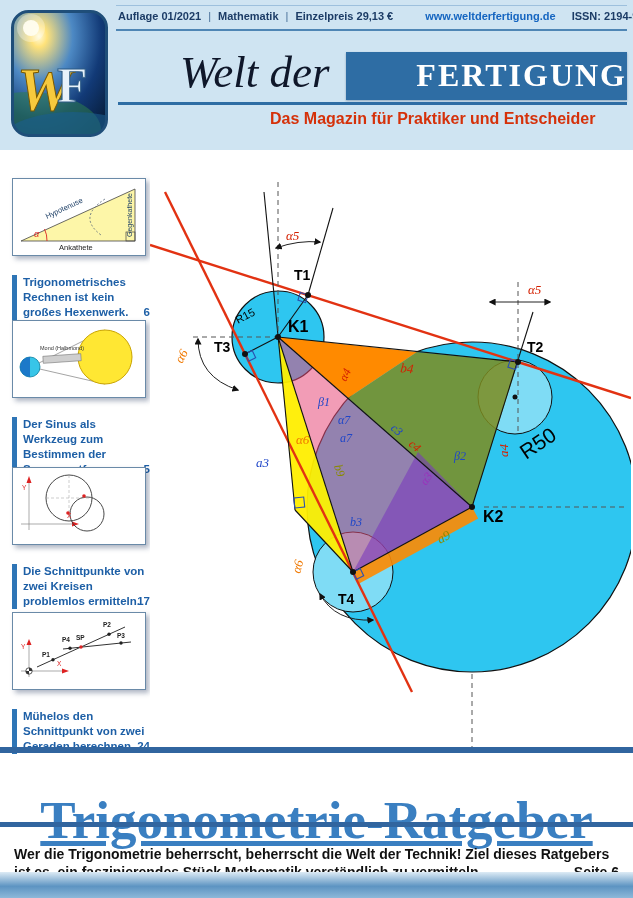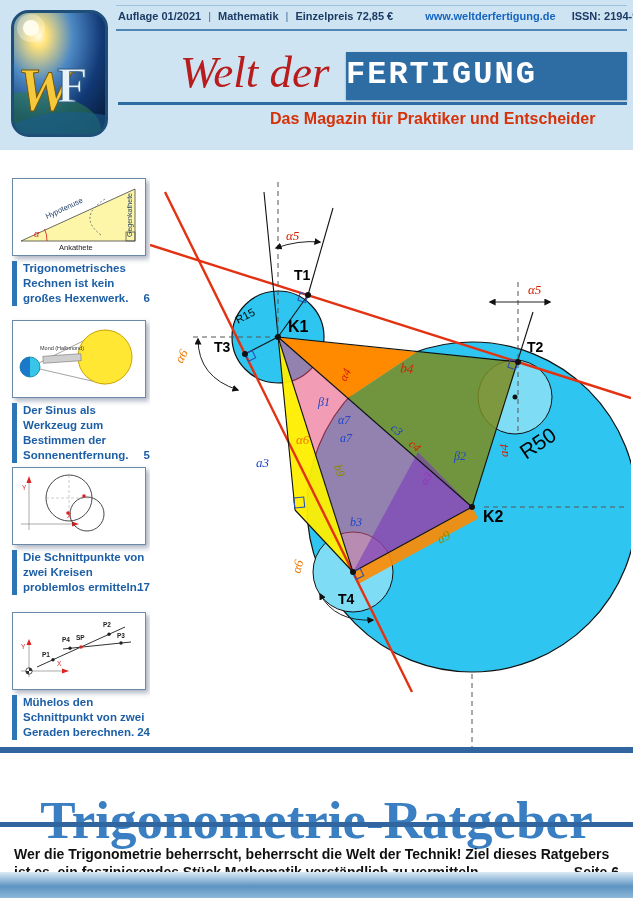--- a/index.html
+++ b/index.html
@@ -7,60 +7,60 @@
 
   
   .band{position:absolute;top:0;left:0;right:0;height:150px;background:#cfe4f2;}
   .rule1{position:absolute;top:5px;left:116px;right:6px;height:1px;background:#9dc0dd;}
   .rule2{position:absolute;top:29px;left:116px;right:6px;height:2px;background:#4f86b5;}
   .issue-line{position:absolute;top:10px;left:118px;right:8px;text-align:center;font-size:11px;font-weight:bold;color:#1c3c66;white-space:nowrap;}
   .issue-line .sep{margin:0 7px;color:#476f99;font-weight:normal;}
   .issue-line .web{color:#1565c0;margin-left:32px;}
   .issue-line .issn{margin-left:16px;}
   .logo{position:absolute;top:10px;left:11px;width:97px;height:127px;}
-  .title-light{position:absolute;left:180px;top:50px;font-family:"Liberation Serif",serif;font-style:italic;font-size:45px;line-height:1;color:#b91c1c;}
-  .title-box{position:absolute;left:346px;right:6px;top:52px;background:#2e6da4;color:#fff;font-family:Liberation Mono, monospace;font-weight:bold;font-size:32px;line-height:1;letter-spacing:2px;padding:7px 0 9px;text-align:left;box-shadow:0 1px 2px rgba(0,30,70,.3);}
+  .title-light{position:absolute;left:180px;top:50px;font-family:"Liberation Serif",serif;font-style:italic;font-size:45px;line-height:1;color:#0f172a;}
+  .title-box{position:absolute;left:346px;right:6px;top:52px;background:#2e6da4;color:#fff;font-family:Liberation Serif, serif;font-weight:bold;font-size:32px;line-height:1;letter-spacing:2px;padding:7px 0 9px;text-align:right;box-shadow:0 1px 2px rgba(0,30,70,.3);}
   .title-rule{position:absolute;top:102px;left:118px;right:6px;height:3px;background:#2e6da4;}
   .subtitle{position:absolute;top:110px;left:270px;right:6px;font-size:16px;font-weight:bold;color:#d5310a;}
 
   
   .side-item{position:absolute;left:12px;width:140px;}
   .thumb{width:132px;height:76px;background:#fff;border:1px solid #6a8aa8;box-shadow:3px 3px 5px rgba(20,40,80,.35);}
-  .cap{position:relative;margin-top:5px;display:flex;}
+  .cap{position:relative;margin-top:19px;display:flex;}
   .capbar{width:5px;background:#2e75b6;margin-right:6px;flex:0 0 5px;}
   .captext{margin:0;font-size:11.5px;line-height:1.3;font-weight:bold;color:#1d5fa6;position:relative;width:100%;padding-right:2px;}
   .pagenum{position:absolute;right:2px;bottom:0;color:#1d5fa6;}
   .thumb svg text{font-family:"Liberation Sans",sans-serif;}
 
   
   .diagram{position:absolute;left:150px;top:152px;width:481px;height:598px;background:#fff;}
   .diagram svg{display:block;}
   .blk{stroke:#111;stroke-width:1.1;fill:none;}
   .redln{stroke:#e23212;stroke-width:2.4;fill:none;}
   .dash{stroke:#555;stroke-width:1;stroke-dasharray:5 4;fill:none;}
   .dim{stroke:#222;stroke-width:1;fill:none;marker-start:url(#arr);marker-end:url(#arr);}
   .ra{stroke:#2b4fb0;stroke-width:1.1;fill:none;}
 
   
   .bar1{position:absolute;top:747px;left:0;right:0;height:6px;background:#31659f;}
-  .headline{position:absolute;top:751px;left:0;right:0;text-align:center;font-family:"Liberation Serif",serif;font-weight:bold;font-size:53px;color:#3a7fc1;line-height:1.25;}
+  .headline{position:absolute;top:751px;left:0;right:0;text-align:center;font-family:"Liberation Serif",serif;font-weight:bold;font-size:53px;color:#3a7fc1;line-height:1.25;text-decoration:underline;}
   .bar2{position:absolute;top:822px;left:0;right:0;height:5px;background:#31659f;}
   .teaser{position:absolute;top:831px;left:14px;right:14px;font-size:14px;font-weight:bold;color:#111;line-height:1.3;}
   .seite{position:absolute;right:0;bottom:0;}
   .grad{position:absolute;top:872px;left:0;right:0;height:26px;background:linear-gradient(180deg,#ddebf5 0%,#5d94c2 55%,#8db8d9 100%);}
 </style>
 </head>
 <body>
 
 <div class="page">
 
   <div class="band"></div>
   <div class="rule1"></div>
   <div class="issue-line">
-    <span>Auflage 01/2021</span><span class="sep">|</span><span>Mathematik</span><span class="sep">|</span><span>Einzelpreis 72,85 €</span><span class="web">www.weltderfertigung.de</span><span class="issn">ISSN: 2194-9239</span>
+    <span>Auflage 01/2021</span><span class="sep">|</span><span>Mathematik</span><span class="sep">|</span><span>Einzelpreis 29,13 €</span><span class="web">www.weltderfertigung.de</span><span class="issn">ISSN: 2194-9239</span>
   </div>
   <div class="rule2"></div>
 
   <div class="logo">
     <svg width="97" height="127" viewBox="0 0 97 127">
       <defs>
         <radialGradient id="lg" cx="28%" cy="20%" r="95%">
           <stop offset="0%" stop-color="#fffbe0"></stop>
             <stop offset="9%" stop-color="#ffe27a"></stop>
           <stop offset="38%" stop-color="#4d89c4"></stop>

